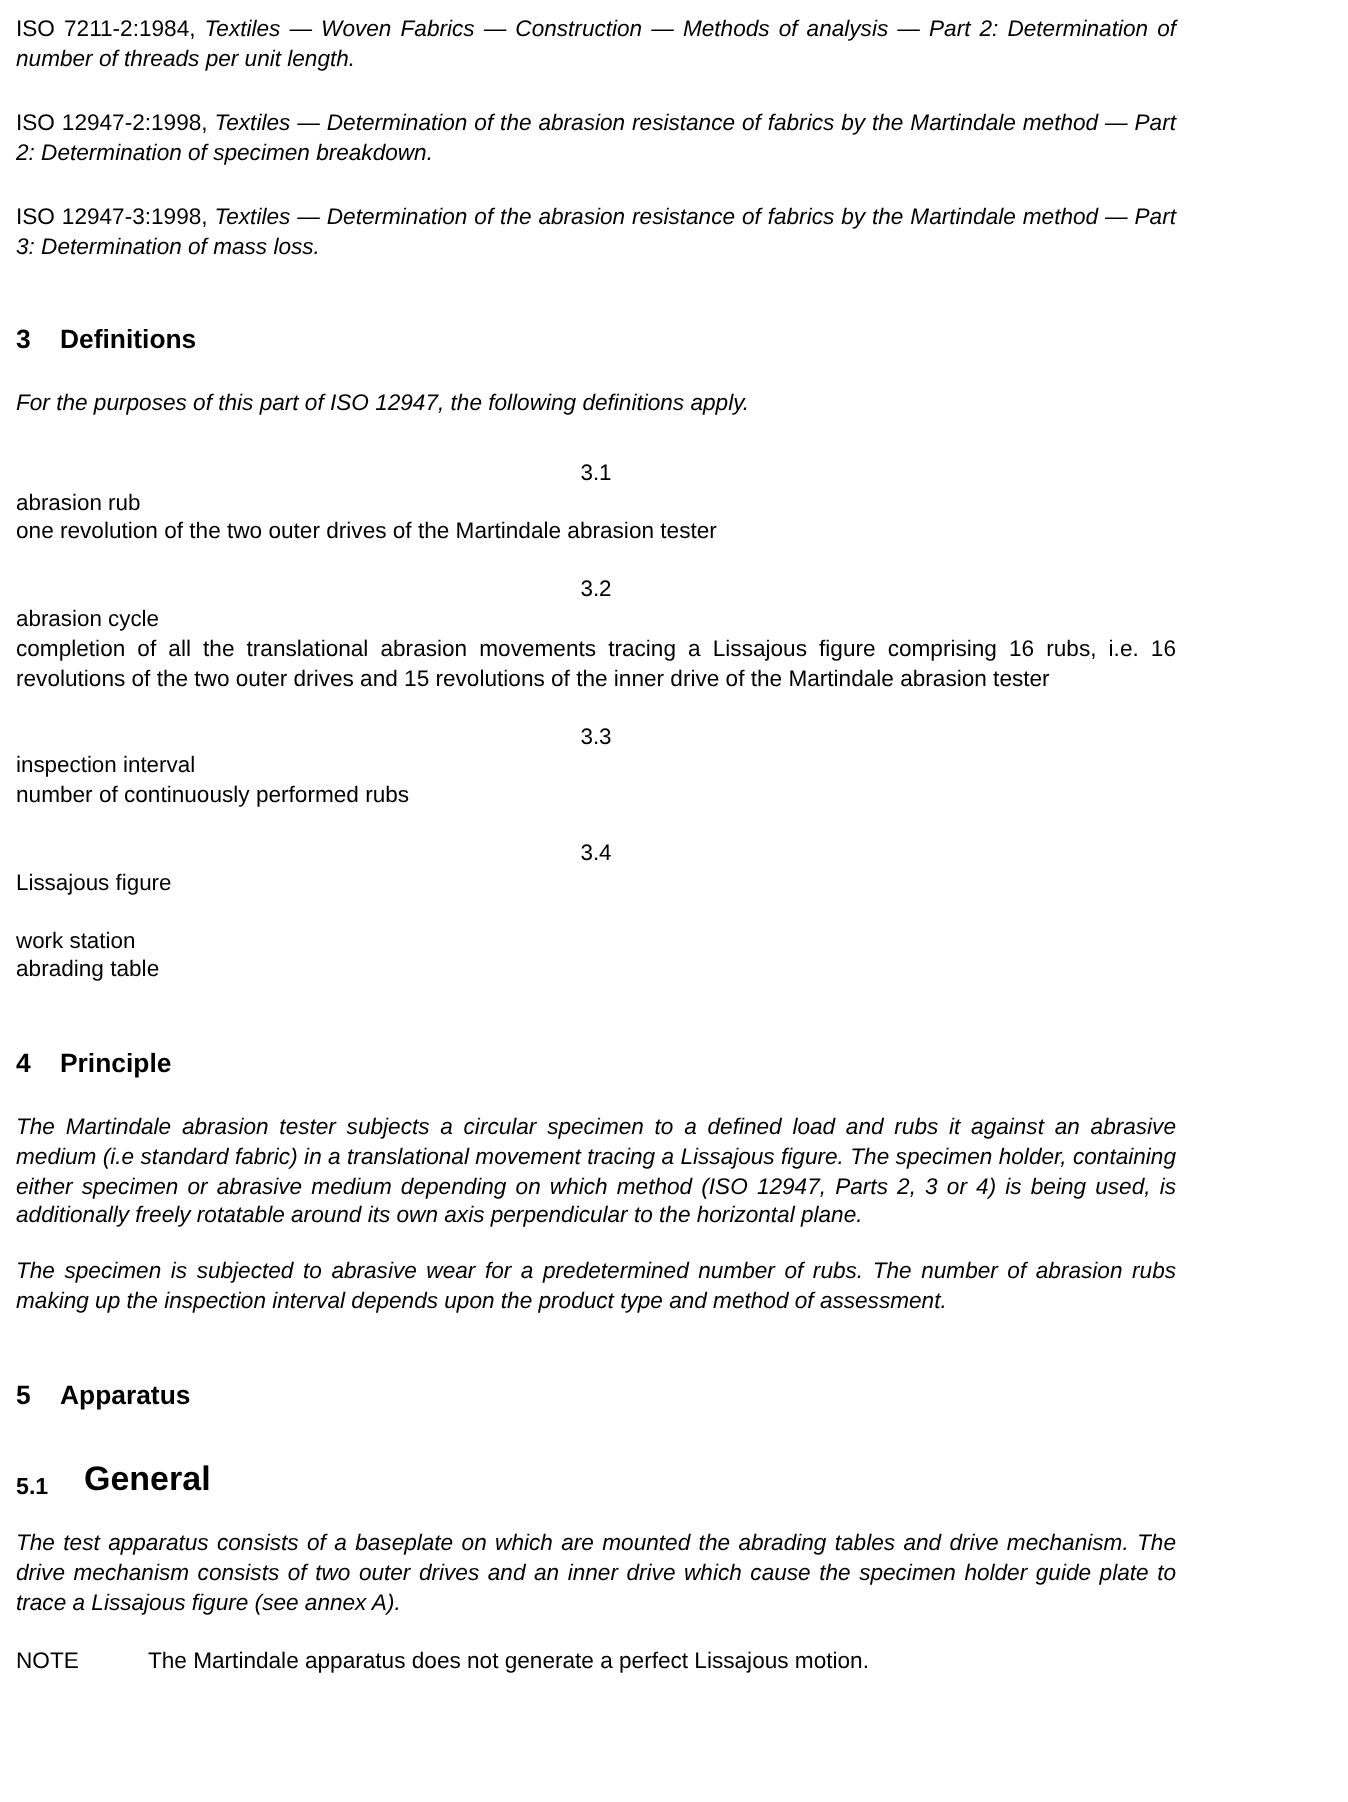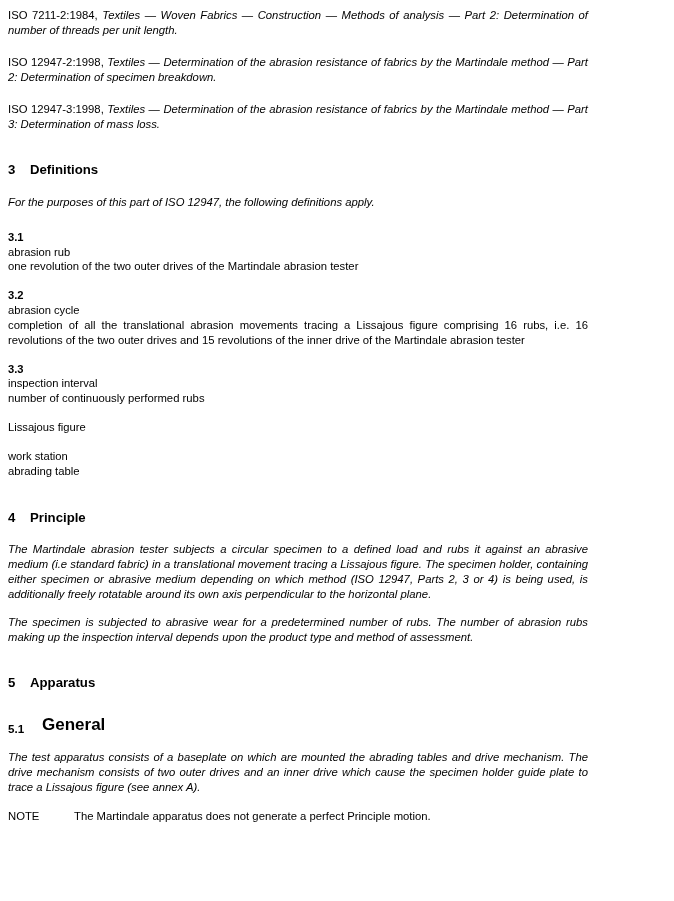--- a/index.html
+++ b/index.html
@@ -63,22 +63,23 @@
     flex: 0 0 34px;
   }
   .subclause-title {
     font-size: 17px;
     font-weight: bold;
   }
   .def-block {
     margin-bottom: 14px;
   }
   .def-num {
-    font-weight: bold;
+    font-weight: normal;
     font-size: 11.2px;
+    text-align: center;
   }
   .def-term {
     font-weight: normal;
     font-size: 11.2px;
   }
   .def-text {
     text-align: justify;
   }
   .body-para {
     margin-bottom: 13px;
@@ -136,20 +137,21 @@
     <div class="def-text">completion of all the translational abrasion movements tracing a Lissajous figure comprising 16 rubs, i.e. 16 revolutions of the two outer drives and 15 revolutions of the inner drive of the Martindale abrasion tester</div>
   </div>
 
   <div class="def-block">
     <div class="def-num">3.3</div>
     <div class="def-term">inspection interval</div>
     <div class="def-text">number of continuously performed rubs</div>
   </div>
 
   <div class="def-block">
+    <div class="def-num">3.4</div>
     <div class="def-term">Lissajous figure</div>
   </div>
 
   <div class="def-block">
     <div class="def-term">work station</div>
     <div class="def-text">abrading table</div>
   </div>
 
   <div class="clause-wrap">
     <span class="clause-num">4</span>
@@ -166,16 +168,16 @@
 
   <div class="subclause-wrap">
     <span class="subclause-num">5.1</span>
     <span class="subclause-title">General</span>
   </div>
 
   <p class="body-para">The test apparatus consists of a baseplate on which are mounted the abrading tables and drive mechanism. The drive mechanism consists of two outer drives and an inner drive which cause the specimen holder guide plate to trace a Lissajous figure (see annex A).</p>
 
   <div class="note-row">
     <span class="note-label">NOTE</span>
-    <span class="note-text">The Martindale apparatus does not generate a perfect Principle motion.</span>
+    <span class="note-text">The Martindale apparatus does not generate a perfect Lissajous motion.</span>
   </div>
 
 </div>
 
 </body></html>

